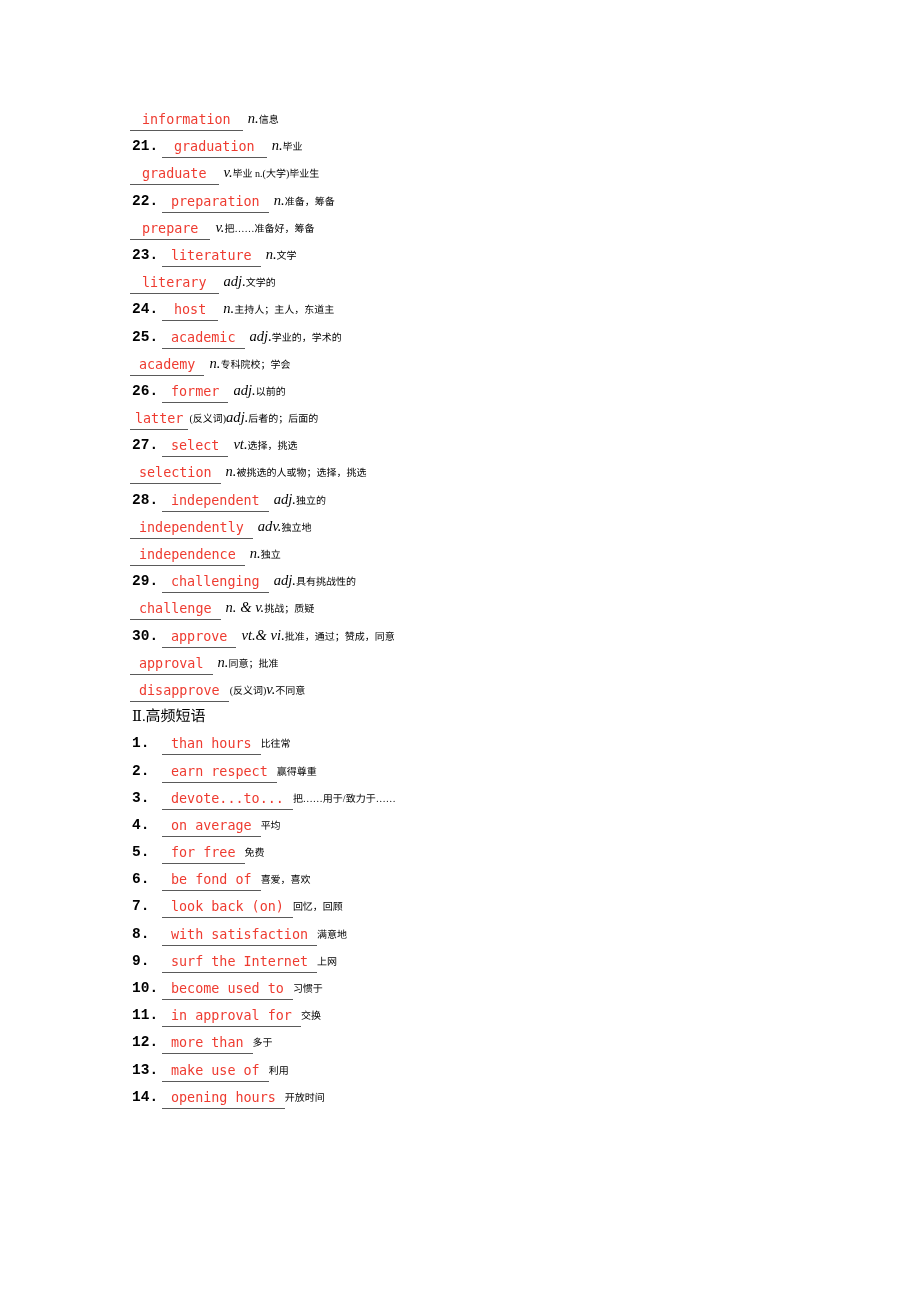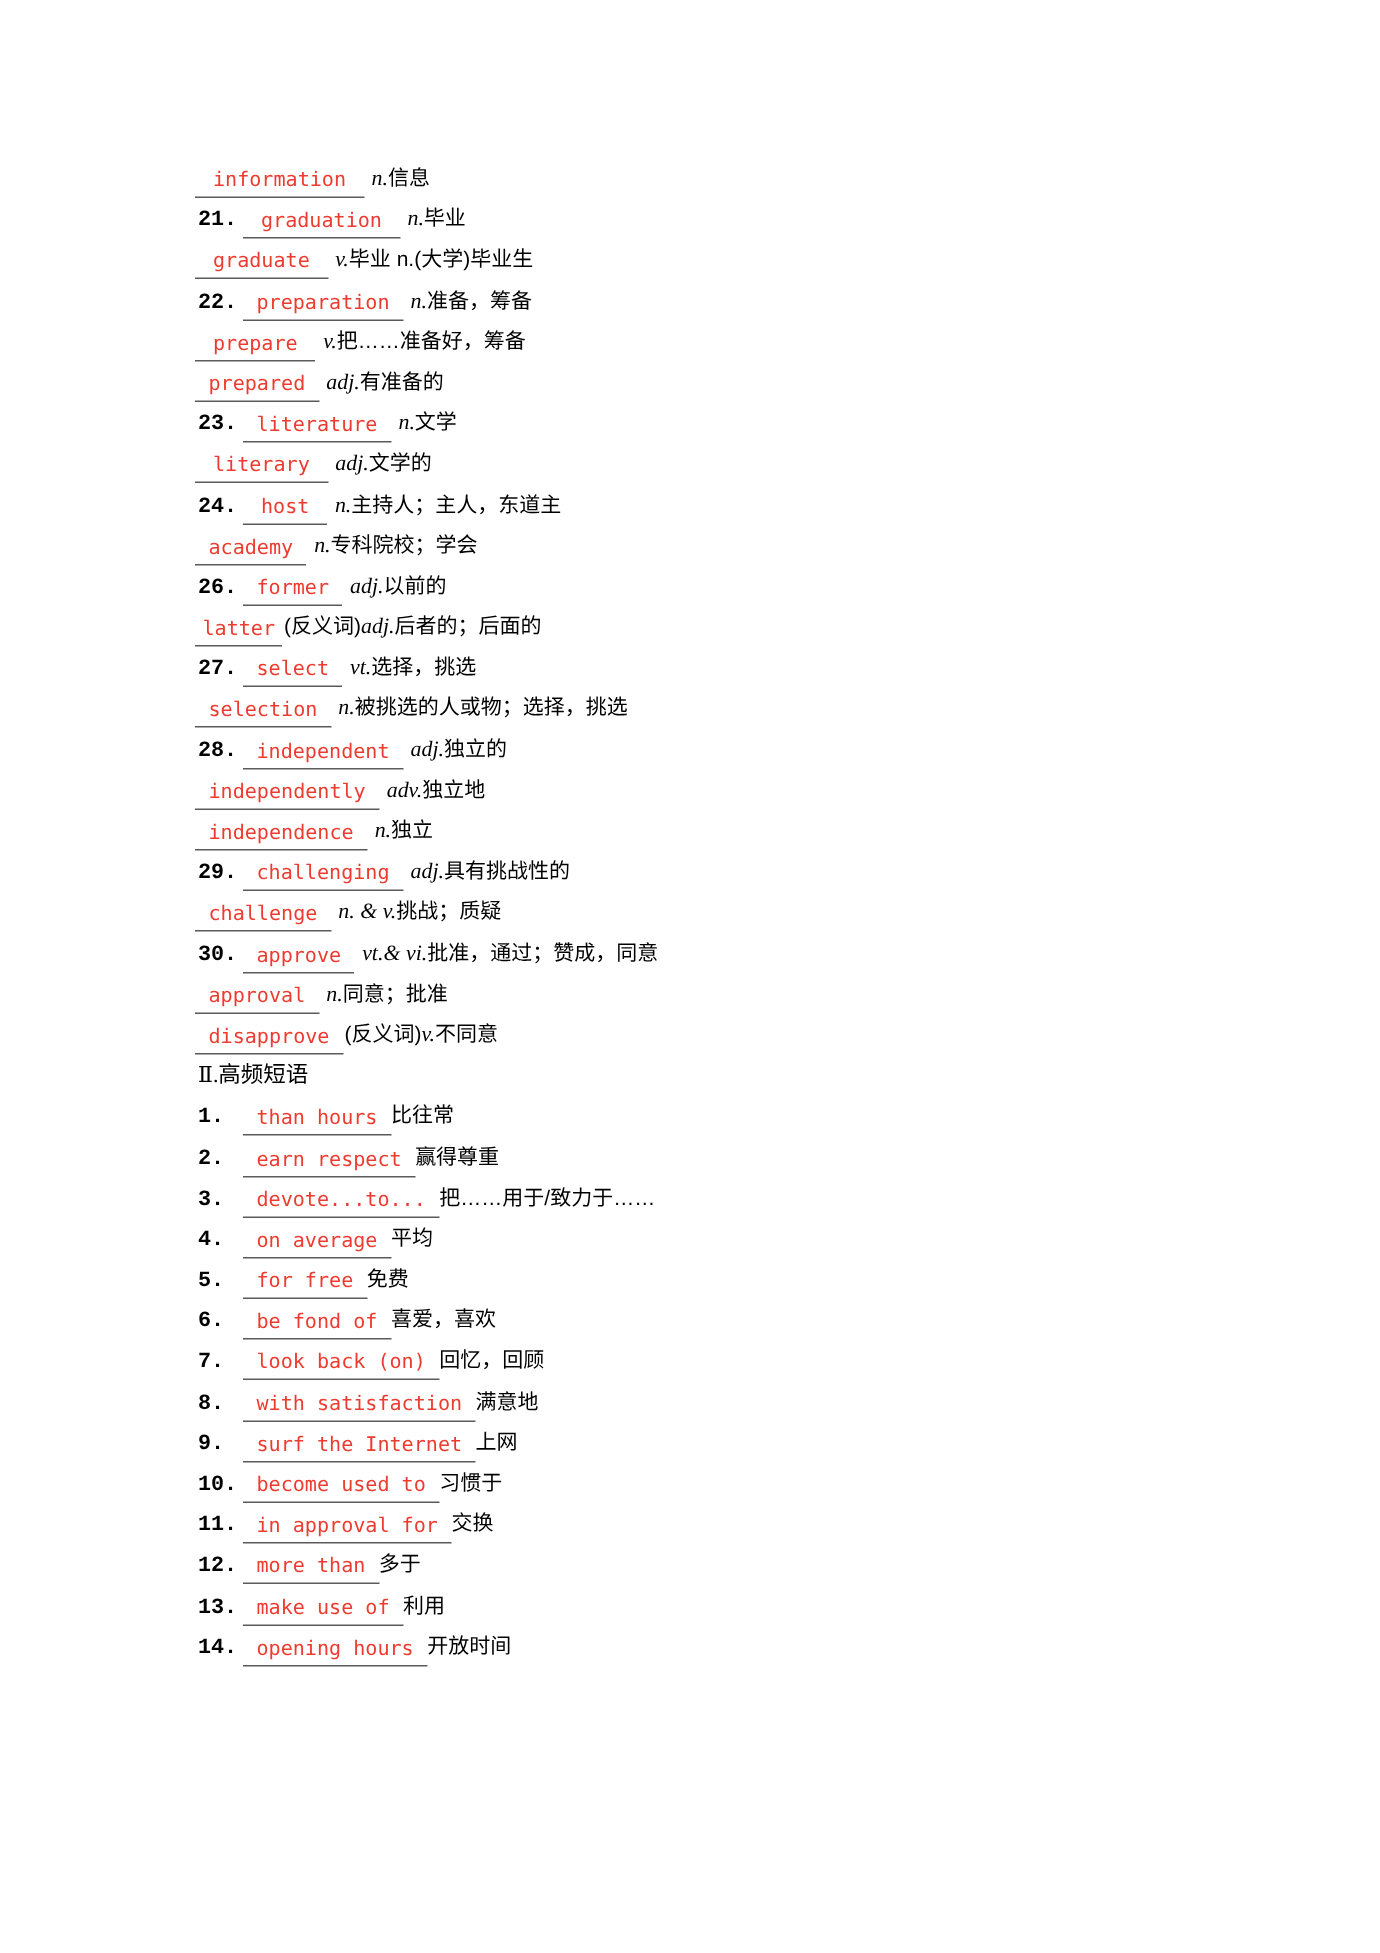--- a/index.html
+++ b/index.html
@@ -77,22 +77,22 @@
     font-size: 14.6px;
   }
   .def.tight { margin-left: 1px; }
   .def.none { margin-left: 0px; }
 
   .pos {
     font-style: italic;
     font-family: "Liberation Serif", "DejaVu Serif", serif;
   }
   .cn {
-    font-family: Liberation Sans, sans-serif;
-    font-size: 14px;
+    font-family: Liberation Serif, serif;
+    font-size: 10px;
   }
 
   
   .section-head {
     height: 27.2px;
     line-height: 27.2px;
     font-size: 14.6px;
     margin-left: -1px;
     white-space: nowrap;
   }
@@ -127,38 +127,39 @@
       </div>
       <div class="line">
         <span class="num">22.</span>
         <span class="blank pad-md">preparation</span>
         <span class="def"><span class="pos">n.</span><span class="cn">准备，筹备</span></span>
       </div>
       <div class="line sub">
         <span class="blank pad-lg">prepare</span>
         <span class="def"><span class="pos">v.</span><span class="cn">把……准备好，筹备</span></span>
       </div>
-      <div class="line sub">
-        <span class="blank pad-md">prepared</span>
-        <span class="def"><span class="pos">adj.</span><span class="cn">有准备的</span></span>
-      </div>
       <div class="line">
         <span class="num">23.</span>
         <span class="blank pad-md">literature</span>
         <span class="def"><span class="pos">n.</span><span class="cn">文学</span></span>
       </div>
       <div class="line sub">
         <span class="blank pad-lg">literary</span>
         <span class="def"><span class="pos">adj.</span><span class="cn">文学的</span></span>
       </div>
       <div class="line">
         <span class="num">24.</span>
         <span class="blank pad-lg">host</span>
         <span class="def"><span class="pos">n.</span><span class="cn">主持人；主人，东道主</span></span>
       </div>
+      <div class="line">
+        <span class="num">25.</span>
+        <span class="blank pad-md">academic</span>
+        <span class="def"><span class="pos">adj.</span><span class="cn">学业的，学术的</span></span>
+      </div>
       <div class="line sub">
         <span class="blank pad-md">academy</span>
         <span class="def"><span class="pos">n.</span><span class="cn">专科院校；学会</span></span>
       </div>
       <div class="line">
         <span class="num">26.</span>
         <span class="blank pad-md">former</span>
         <span class="def"><span class="pos">adj.</span><span class="cn">以前的</span></span>
       </div>
       <div class="line sub">

